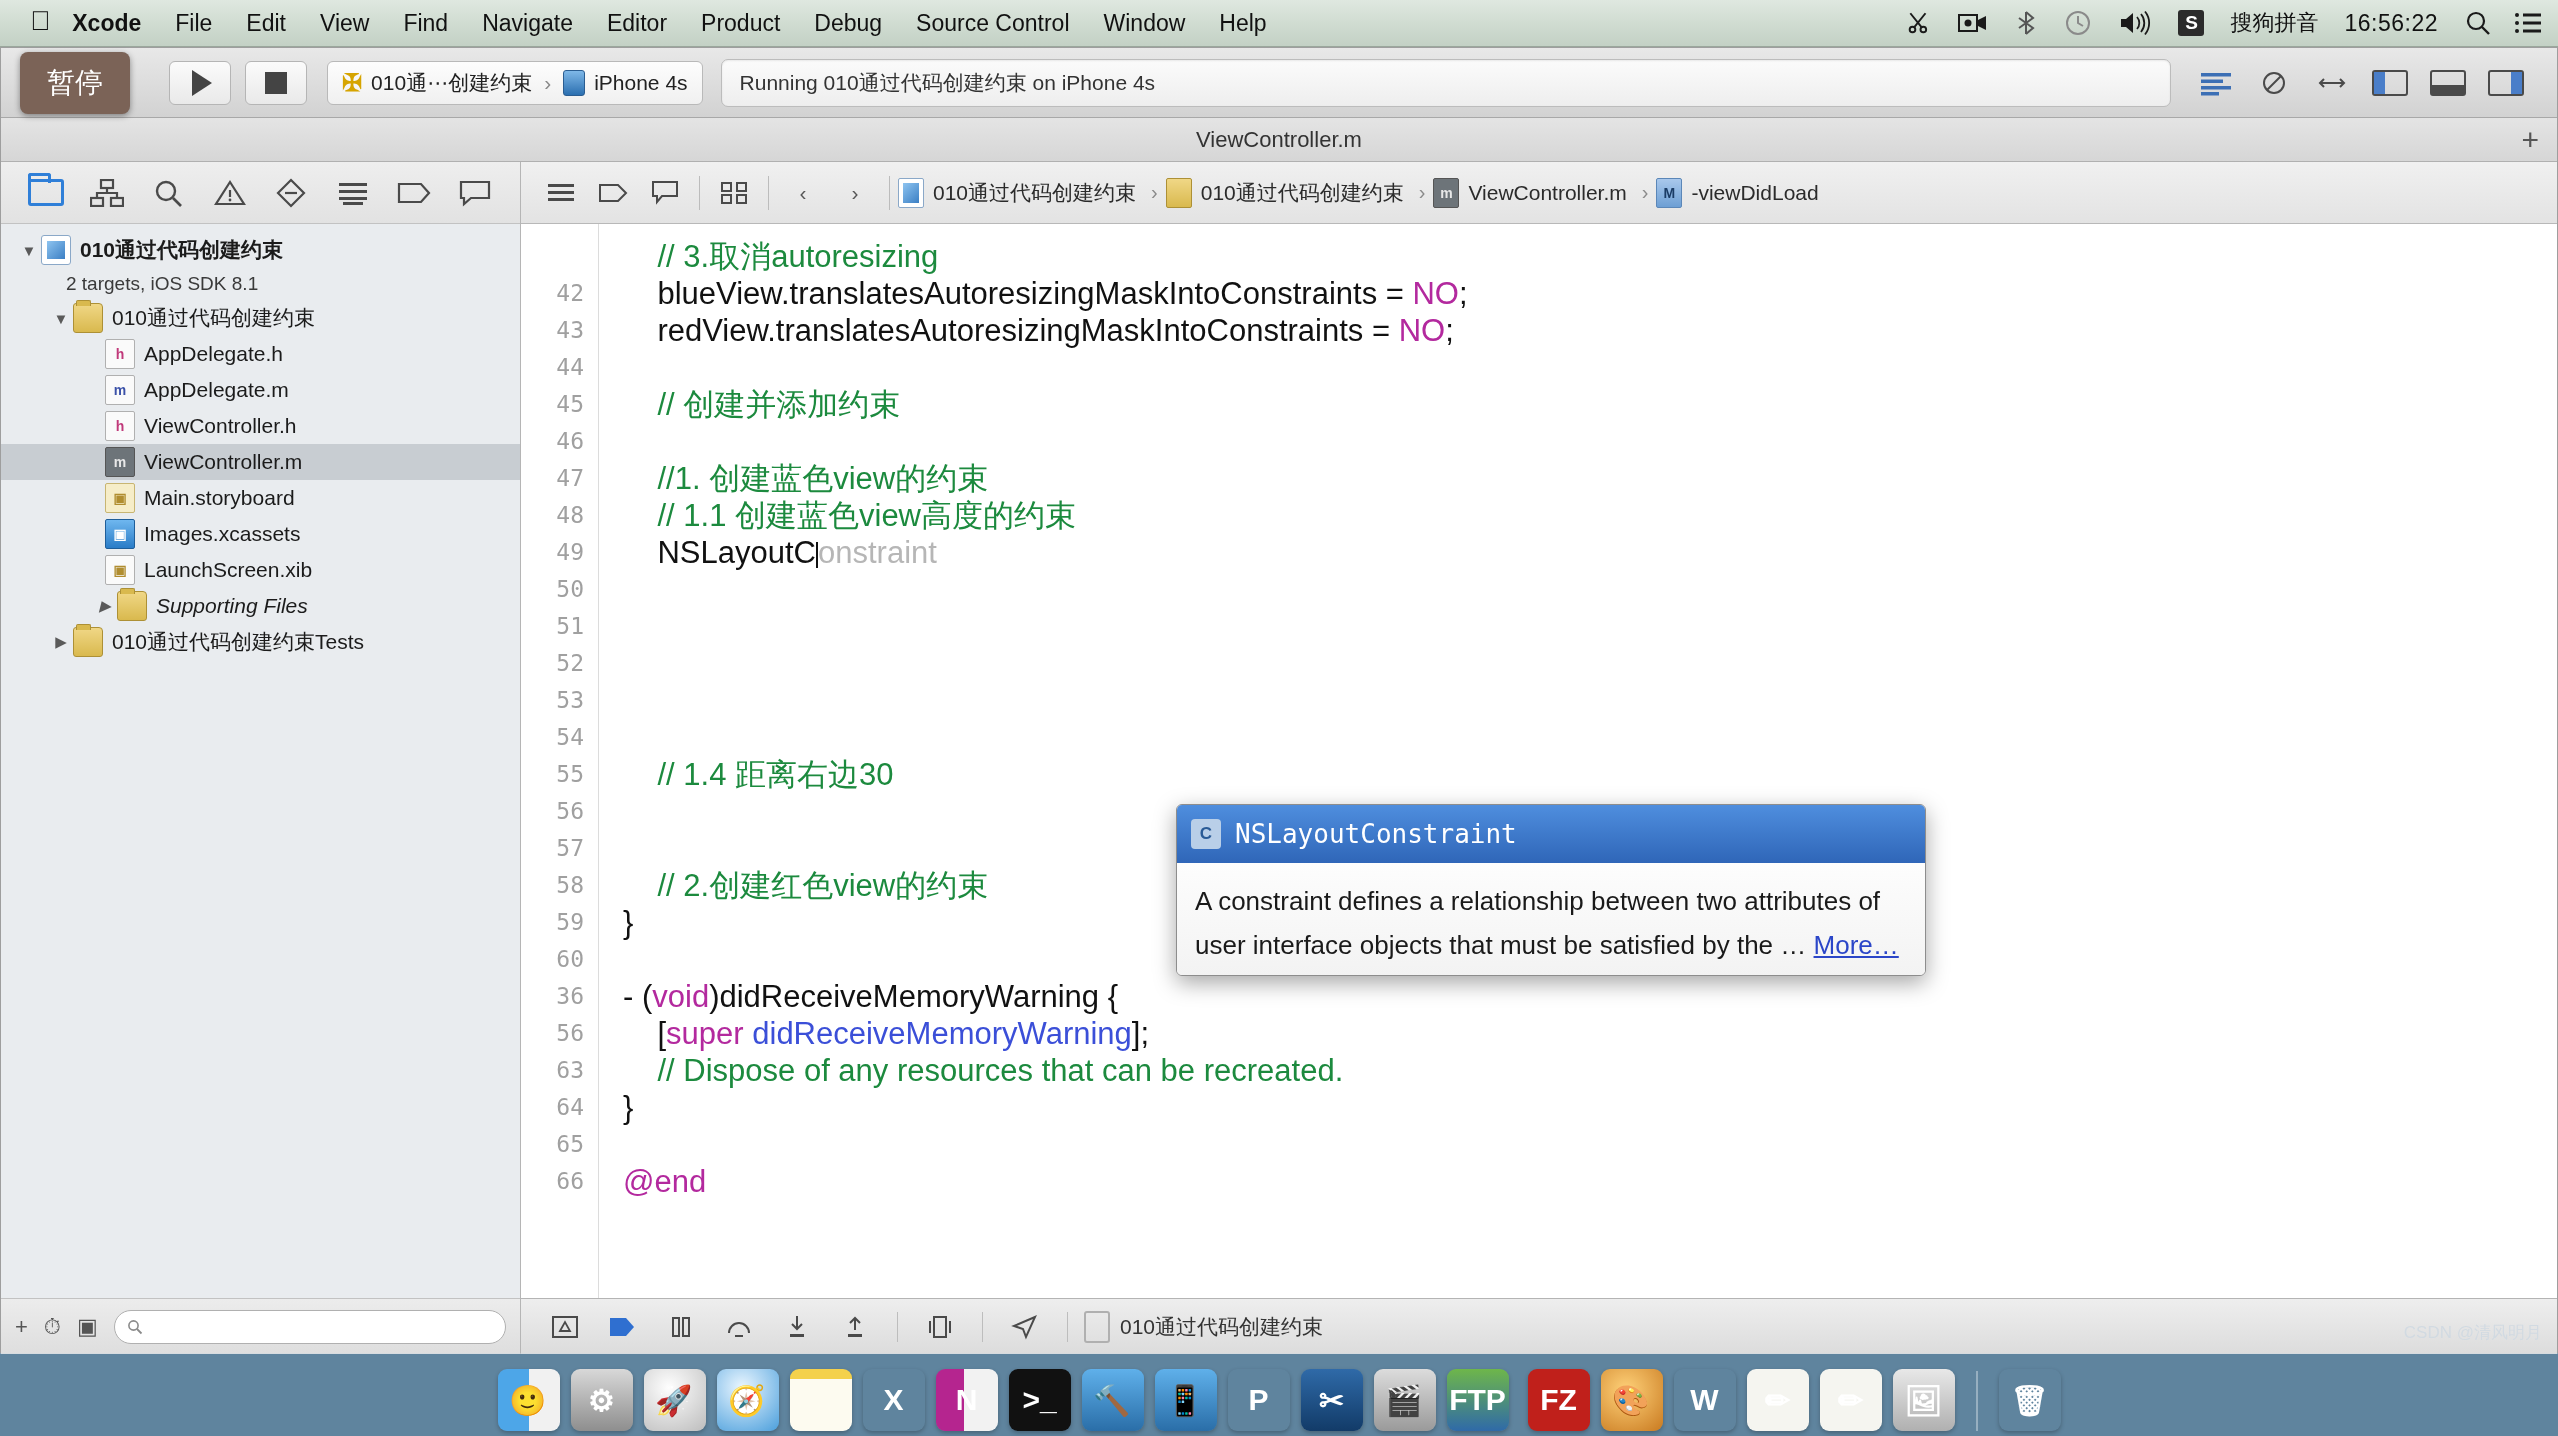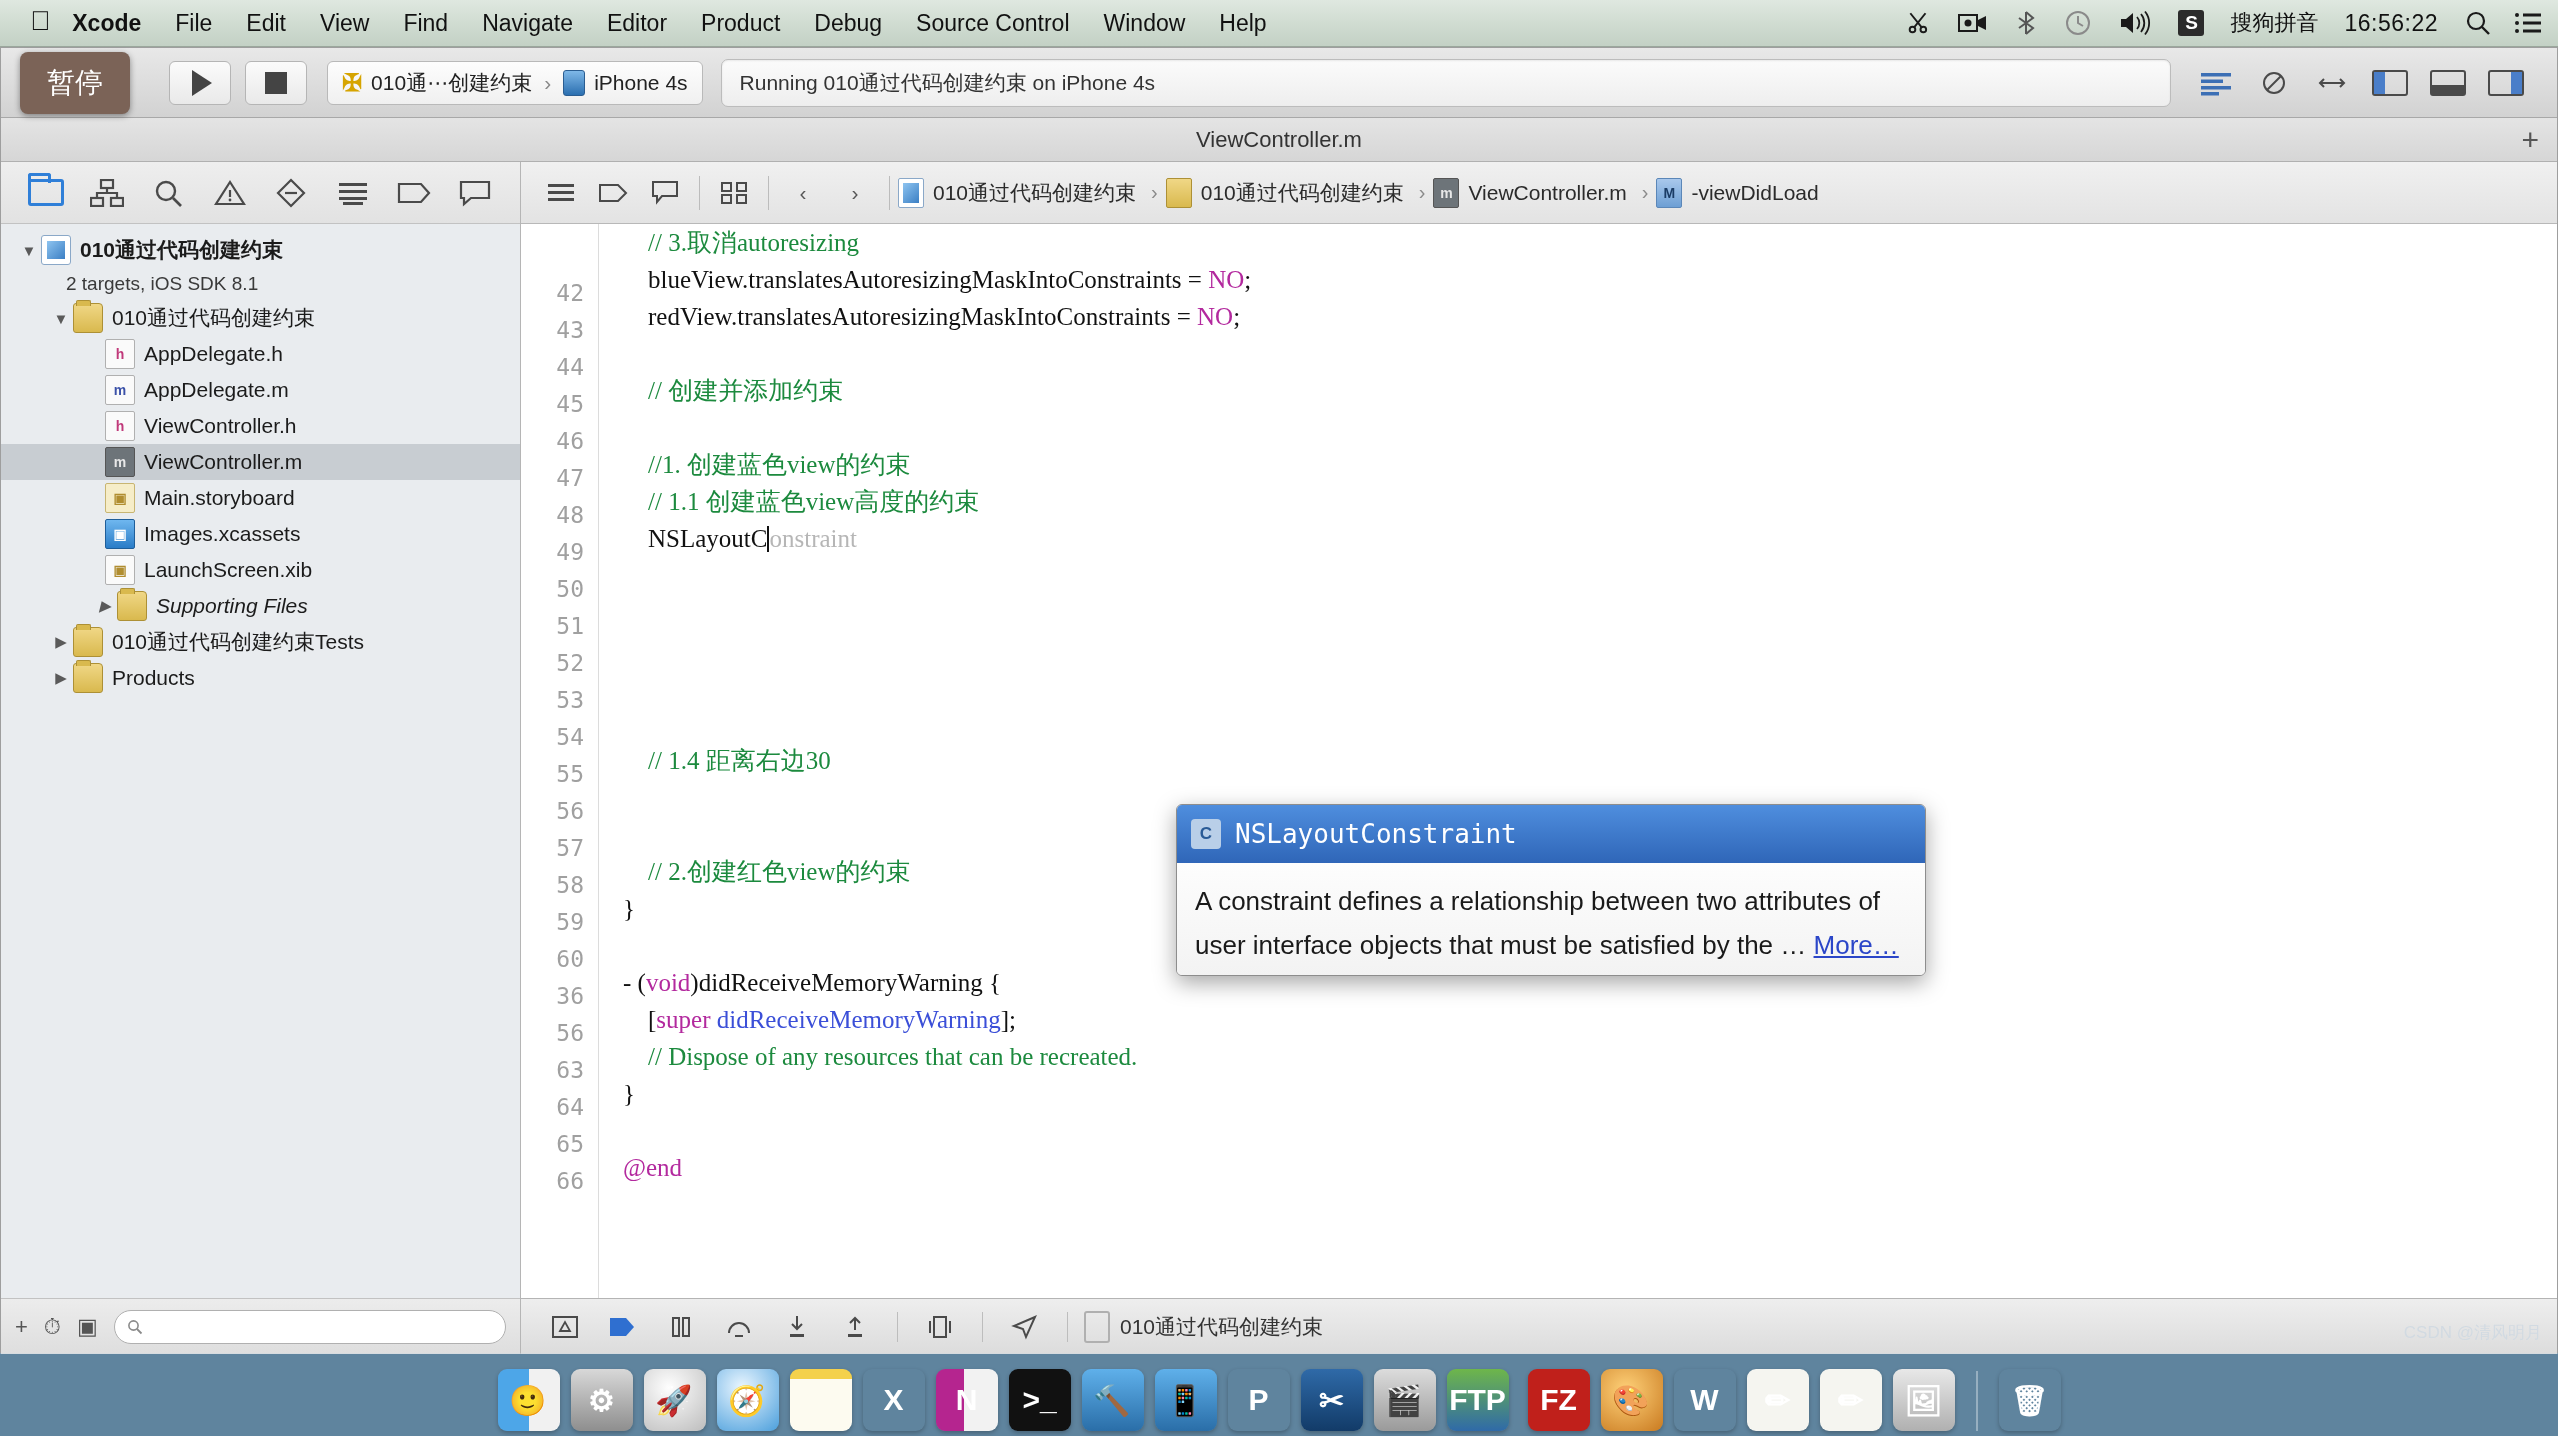--- a/index.html
+++ b/index.html
@@ -155,22 +155,22 @@
 
   .codewrap { flex:1; display:flex; position:relative; overflow:hidden; background:#fff; }
   .gutter {
     width:78px; background:#fff; border-right:1px solid #dcdcdc;
     text-align:right; padding-right:14px; color:#a0a0a0;
     font-family:"DejaVu Sans Mono", monospace; font-size:23px; padding-top:14px;
     user-select:none; flex:none;
   }
   .gutter div { height:37px; line-height:37px; }
   .code {
-    flex:1; padding-top:0; padding-left:24px;
-    font-family:Liberation Serif, serif; font-size:25px; color:#111;
+    flex:1; padding-top:14px; padding-left:24px;
+    font-family:Liberation Sans, sans-serif; font-size:31px; color:#111;
     white-space:pre; overflow:hidden;
   }
   .code div { height:37px; line-height:37px; }
   .cmt { color:#1c8a3e; }
   .kw  { color:#b3299e; }
   .kw2 { color:#3b4fd8; }
   .ghost { color:#b6b6b6; }
   .cursor { display:inline-block; width:2px; height:26px; background:#111; vertical-align:-5px; }
 
   
@@ -464,25 +464,20 @@
           </div>
           <div class="row" style="padding-left:92px;font-style:italic;">
             <span class="tw closed"></span>
             <span class="ic fold"></span>
             <span class="rowtxt">Supporting Files</span>
           </div>
           <div class="row" style="padding-left:48px;">
             <span class="tw closed"></span>
             <span class="ic fold"></span>
             <span class="rowtxt">010通过代码创建约束Tests</span>
-          </div>
-          <div class="row" style="padding-left:48px;">
-            <span class="tw closed"></span>
-            <span class="ic fold"></span>
-            <span class="rowtxt">Products</span>
           </div>
         </div>
 
         <div class="nav-foot">
           <span>+</span>
           <span>⏱</span>
           <span>▣</span>
           <span class="nav-search">
             <svg width="16" height="16" viewBox="0 0 16 16">
                 <circle cx="6.5" cy="6.5" r="4.6" stroke="#8a8a8a" stroke-width="1.6" fill="none"></circle>

